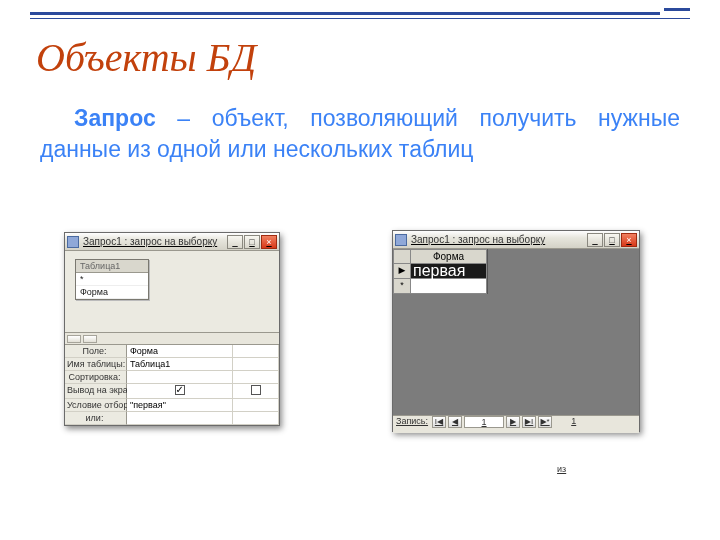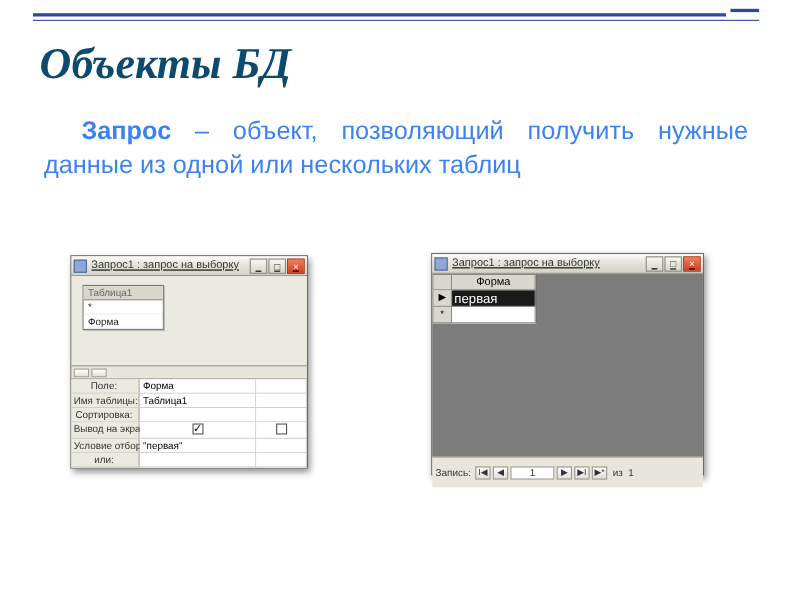--- a/index.html
+++ b/index.html
@@ -29,23 +29,23 @@
     position: absolute;
     top: 18px; left: 30px; right: 30px;
     height: 1px; background: #2b4a9c;
   }
   h1.title {
     position: absolute;
     top: 34px; left: 36px; right: 36px;
     margin: 0;
     font-family: Georgia, "Times New Roman", serif;
     font-size: 40px;
-    font-weight: bold;
+    font-weight: normal;
     font-style: italic;
-    color: #0c4a6e;
+    color: #c2410c;
   }
   .body-text {
     position: absolute;
     top: 103px; left: 40px; right: 40px;
     font-size: 23px;
     color: #3b82f6;
     line-height: 1.35;
     text-align: justify;
   }
   .body-text b { font-weight: bold; }
@@ -184,46 +184,46 @@
   }
   .ds-row { display: flex; }
   .ds-rsel {
     width: 18px; height: 15px;
     background: #d9d7cd; border: 1px solid #888; border-top: none;
     font-size: 9px; text-align: center; line-height: 13px; color:#000;
   }
   .ds-rcell {
     width: 76px; height: 15px;
     border: 1px solid #888; border-top: none; border-left: none;
-    font-size: 12px; padding: 0 2px; line-height: 14px;
+    font-size: 16px; padding: 0 2px; line-height: 14px;
     background: #fff;
   }
   .ds-rcell.sel { background: #1a1a1a; color: #fff; }
   .nav-bar {
-    height: 28px;
+    height: 18px;
     background: #e8e6dc;
     border-top: 1px solid #9a988e;
-    display: flex; align-items: center;
+    display: flex; align-items: flex-start;
     font-size: 9px; color: #333;
-    gap: 2px; padding: 0 3px;
+    gap: 2px; padding: 0 3px; text-decoration: underline;
   }
   .nav-lbl { padding-right: 2px; }
   .nav-btn {
     width: 14px; height: 12px;
     border: 1px solid #9a988e;
     background: linear-gradient(#fff,#ddd);
     font-size: 8px; line-height: 10px; text-align: center;
   }
   .nav-num {
     width: 40px; height: 12px;
     border: 1px solid #9a988e;
     background: #fff;
     text-align: center; line-height: 11px; font-size: 9px;
   }
-  .nav-of { padding: 0 3px; }
+  .nav-of { padding: 0 3px; margin-top: 48px; }
 </style>
 </head>
 <body>
 
 <div class="top-rule"></div>
 <div class="top-thin"></div>
 
 <h1 class="title">Объекты БД</h1>
 
 <div class="body-text">

